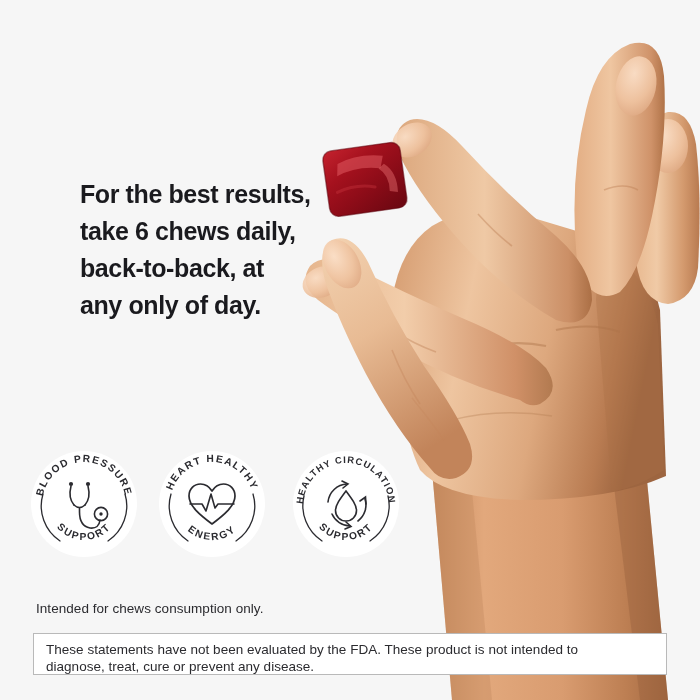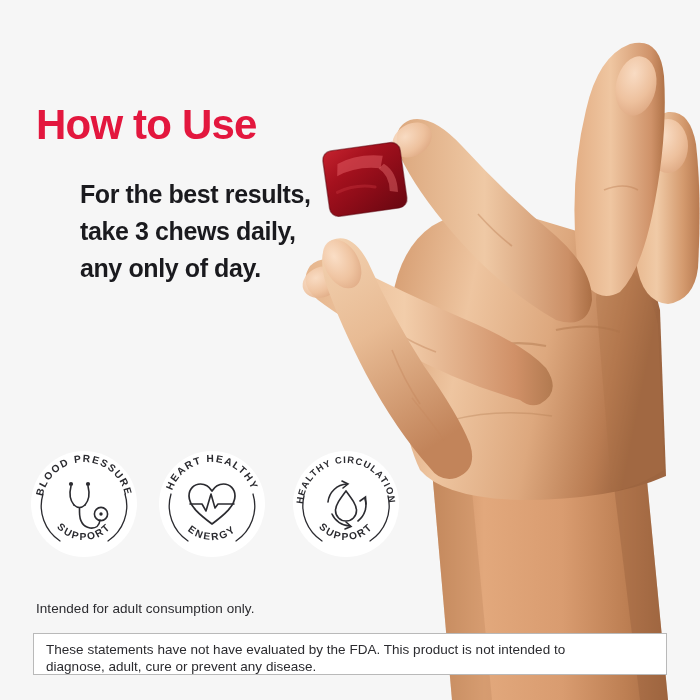--- a/index.html
+++ b/index.html
@@ -245,25 +245,25 @@
       <g transform="rotate(-8 368 180)">
         <rect x="326" y="146" width="78" height="66" rx="9" ry="9" fill="url(#chewGrad)"></rect>
         <path d="M 340 160 Q 360 152 386 158 L 382 170 Q 358 164 338 172 Z" fill="#e05a60" opacity="0.55"></path>
         <path d="M 386 166 Q 398 176 396 196 L 388 194 Q 390 178 380 170 Z" fill="#e86f72" opacity="0.45"></path>
         <path d="M 336 188 Q 356 182 374 188" stroke="#c8353f" stroke-width="3" fill="none" opacity="0.4" stroke-linecap="round"></path>
         <rect x="326" y="146" width="78" height="66" rx="9" ry="9" fill="none" stroke="#5e060e" stroke-width="1.4" opacity="0.55"></rect>
       </g>
     </svg>
   </div>
 
-  <div id="headline">How to Use</div>
 
   <div id="body-copy">
     <span class="line">For the best results,</span>
-    <span class="line">take 3 chews daily,</span>
+    <span class="line">take 6 chews daily,</span>
+    <span class="line">back-to-back, at</span>
     <span class="line">any only of day.</span>
   </div>
 
   <div id="badges">
 
     <div class="badge" style="left:0px;">
       <svg width="108" height="108" viewBox="0 0 108 108">
         <circle cx="54" cy="54" r="53" fill="#ffffff"></circle>
         <path id="bp-top" d="M 12 54 A 42 42 0 0 1 96 54" fill="none"></path>
         <path id="bp-bot" d="M 18 54 A 36 36 0 0 0 90 54" fill="none"></path>
@@ -341,20 +341,20 @@
           <path d="M 50 31 L 56 34 L 51 38"></path>
           <path d="M 73 49 A 20 20 0 0 1 66 71"></path>
           <path d="M 74 54 L 73.5 47 L 68 51"></path>
           <path d="M 40 64 A 20 20 0 0 0 58 76"></path>
           <path d="M 54 72 L 59 76.5 L 53 79"></path>
         </g>
       </svg>
     </div>
   </div>
 
-  <div id="adult-note">Intended for adult consumption only.</div>
+  <div id="adult-note">Intended for chews consumption only.</div>
 
   <div id="fda-box">
-    <span class="fda-line">These statements have not have evaluated by the FDA. This product is not intended to</span>
-    <span class="fda-line">diagnose, adult, cure or prevent any disease.</span>
+    <span class="fda-line">These statements have not been evaluated by the FDA. These product is not intended to</span>
+    <span class="fda-line">diagnose, treat, cure or prevent any disease.</span>
   </div>
 
 </div>
 
 </body></html>

